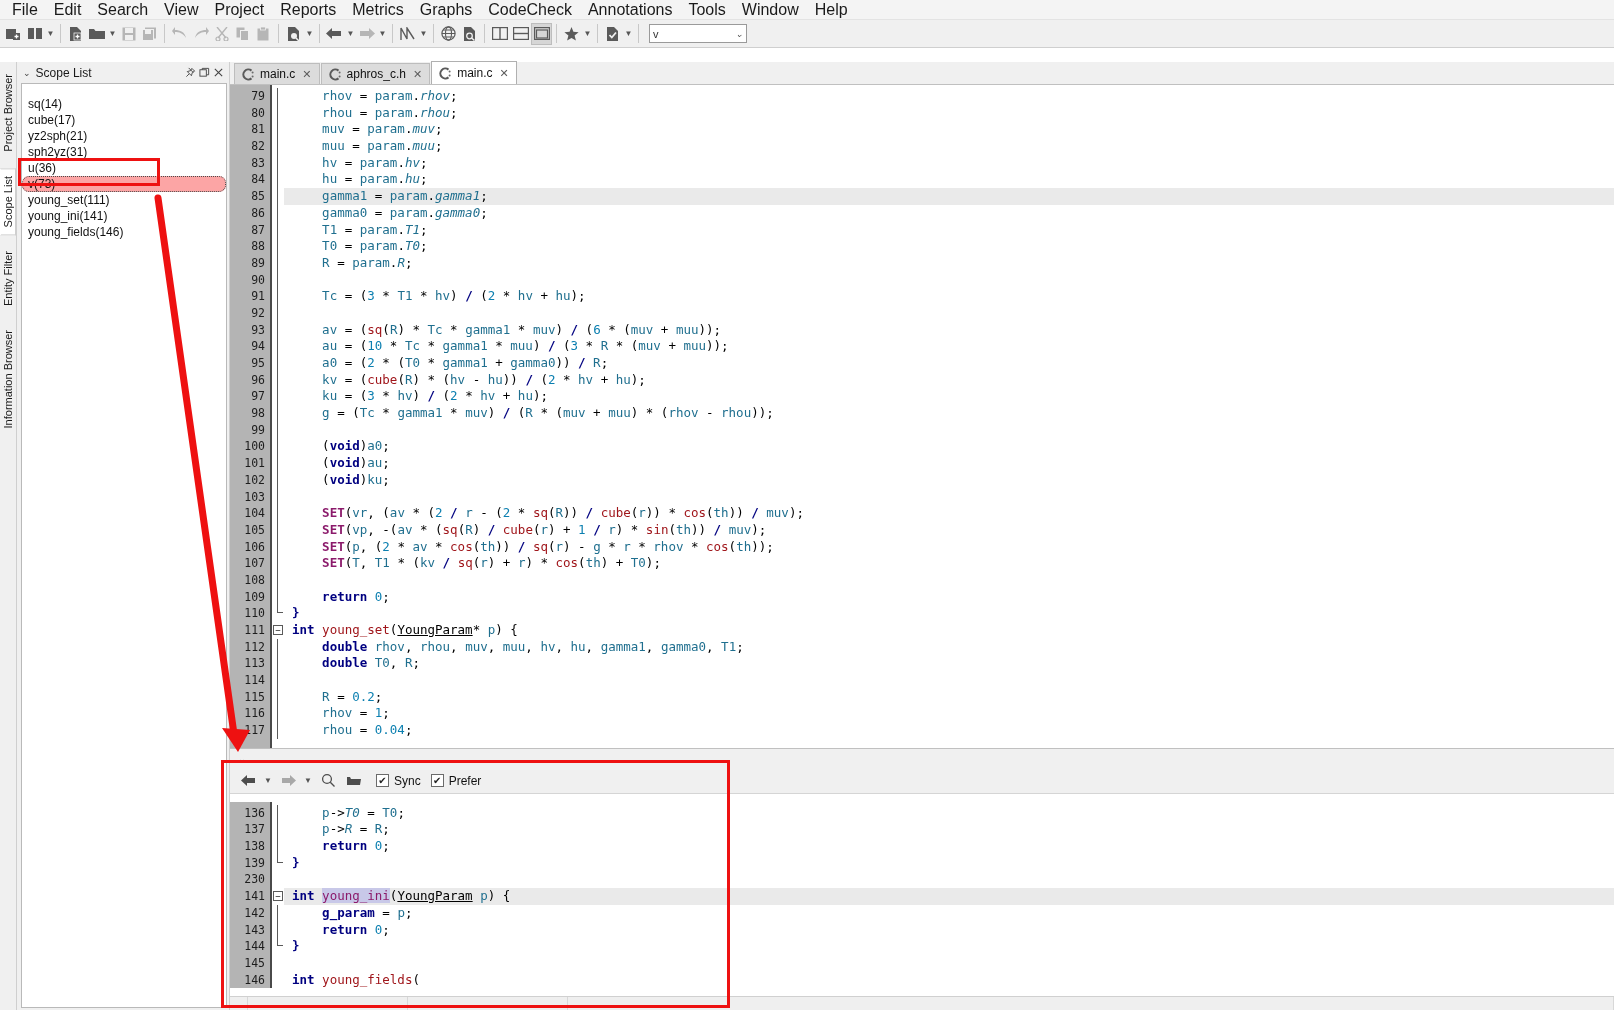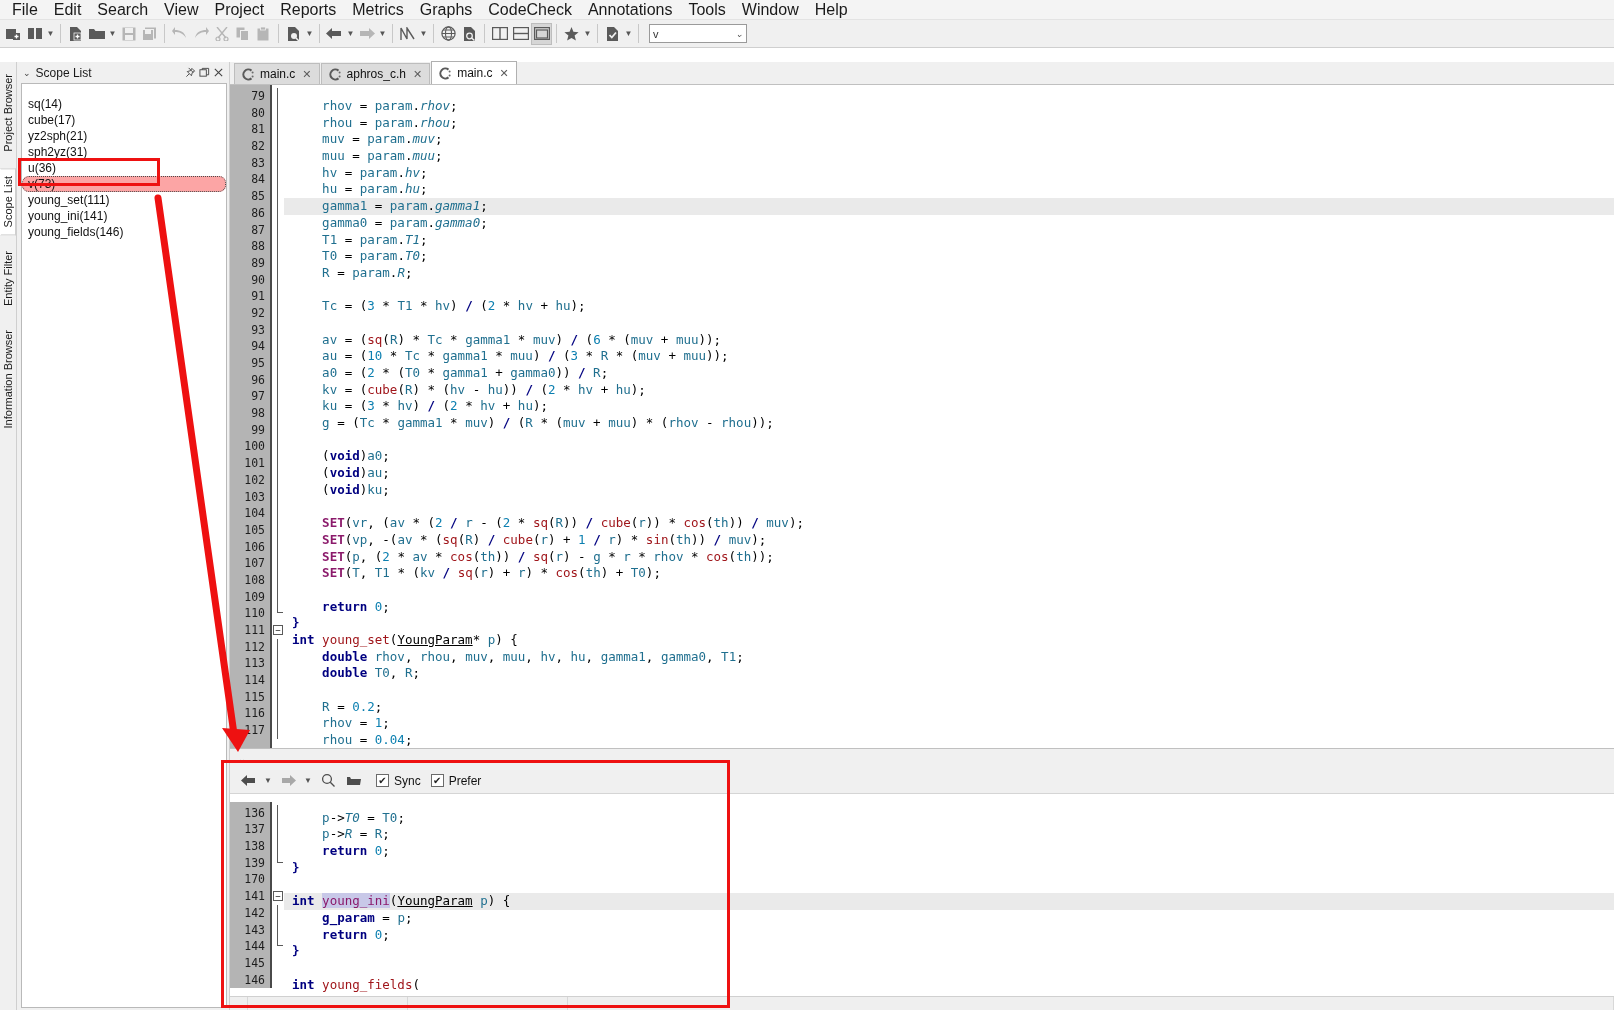--- a/index.html
+++ b/index.html
@@ -156,21 +156,21 @@
   .foldcol div { height: 16.7px; line-height: 16.7px; position: relative; }
   .fold-box {
     position: absolute; left: 1px; top: 3px;
     width: 10px; height: 10px; border: 1px solid #5a5a5a; background: #fff;
     font-size: 9px; line-height: 8px; text-align: center; color: #222;
     font-family: "DejaVu Sans Mono", monospace;
   }
   .fold-end { position: absolute; left: 5px; top: 0; width: 6px; height: 8px; border-left: 1px solid #5a5a5a; border-bottom: 1px solid #5a5a5a; }
   .fold-bar { position: absolute; left: 5px; top: 0; bottom: 0; width: 1px; background: #5a5a5a; }
   .code-lines {
-    flex: 1; padding-top: 13px; overflow: hidden;
+    flex: 1; padding-top: 3px; overflow: hidden;
     font-family: "DejaVu Sans Mono", monospace; font-size: 12.5px;
   }
   .cl { height: 16.7px; line-height: 16.7px; white-space: pre; padding-left: 8px; }
   .cl.hl { background: #eaeaea; }
 
   
   .k  { color: #000080; font-weight: bold; }   
   .fn { color: #a0161b; }                      
   .mem{ color: #1f6f8f; font-style: italic; }  
   .id { color: #1f6f8f; }                      
@@ -710,21 +710,21 @@
             <span class="cbox" id="cb-prefer">✔</span>
             <span>Prefer</span>
           </span>
         </div>
         <div class="pv-code">
           <div class="gutter" id="pv-gutter">
               <div>136</div>
               <div>137</div>
               <div>138</div>
               <div>139</div>
-              <div>170</div>
+              <div>230</div>
               <div>141</div>
               <div>142</div>
               <div>143</div>
               <div>144</div>
               <div>145</div>
               <div>146</div>
             </div>
           <div class="foldcol" id="pv-fold">
               <div>
                 <span class="fold-bar"></span>

